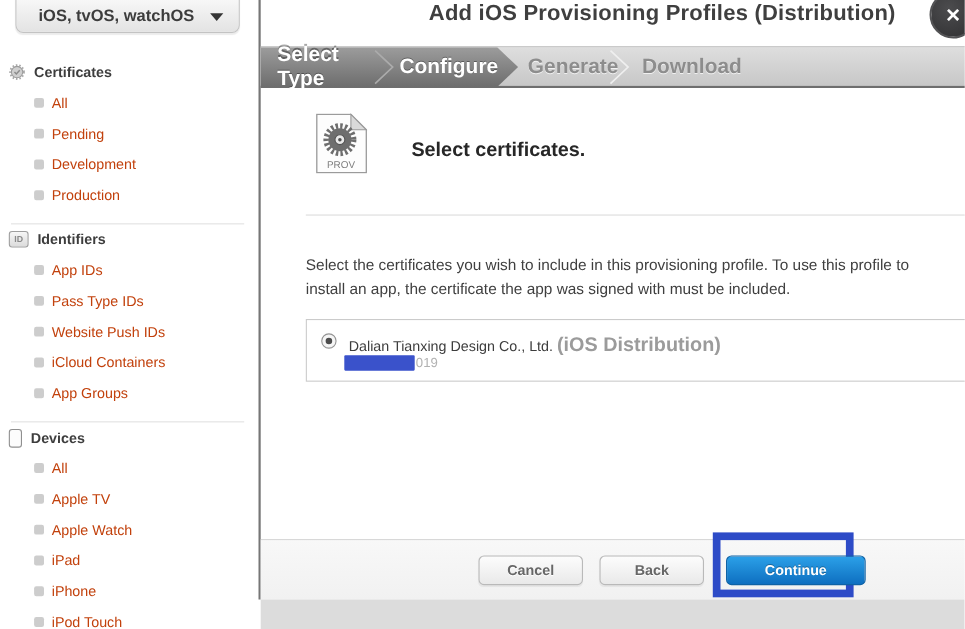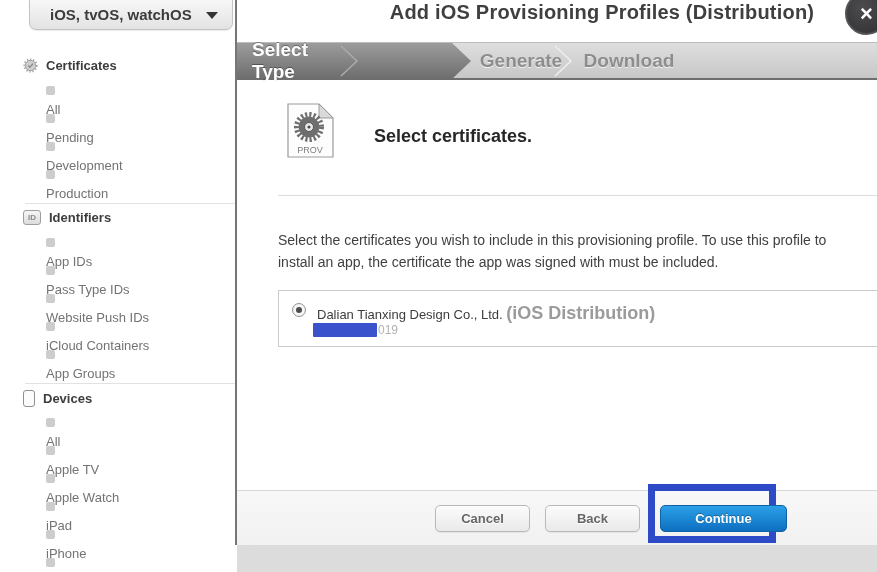--- a/index.html
+++ b/index.html
@@ -1,33 +1,33 @@
 <!DOCTYPE html>
 <html><head>
 <meta charset="utf-8">
 <style>
   * { margin:0; padding:0; box-sizing:border-box; }
   html,body { width:877px; height:572px; overflow:hidden; background:#fff;
               font-family:"Liberation Sans", sans-serif; position:relative; }
 
   
-  .sidebar { position:absolute; left:15px; top:0; width:235px; height:500px; background:#fff; }
+  .sidebar { position:absolute; left:0; top:0; width:235px; height:500px; background:#fff; }
   .platform-select { position:absolute; left:14px; top:-7px; width:204px; height:37px;
       border:1px solid #c3c3c3; border-radius:7px;
       background:linear-gradient(#fbfbfb,#e3e3e3);
       display:flex; align-items:center; padding:6px 14px 0 20px; cursor:pointer;
       box-shadow:0 1px 1px rgba(0,0,0,.08); }
   .platform-select .label { font-size:15px; font-weight:bold; color:#3c3c3c; flex:1; }
   .caret-down { width:0; height:0; border-left:6px solid transparent; border-right:6px solid transparent;
       border-top:7px solid #343434; margin-top:1px; }
 
   .section-header { position:absolute; left:8px; display:flex; align-items:center; gap:8px;
       font-size:13px; font-weight:bold; color:#3d3d3d; cursor:pointer; }
-  .side-item { position:absolute; left:31px; display:flex; align-items:flex-start; gap:7px;
-      font-size:13px; color:#737373; cursor:pointer;flex-direction:column; }
+  .side-item { position:absolute; left:31px; display:flex; align-items:center; gap:7px;
+      font-size:13px; color:#c2410c; cursor:pointer; }
   .bullet { width:9px; height:9px; background:#cdcdcd; border-radius:2px; flex:0 0 auto; }
   .side-divider { position:absolute; left:10px; width:212px; height:1px; background:#e2e2e2; }
 
   .cert-icon { width:15px; height:15px; flex:0 0 auto; }
   .id-icon { width:18px; height:15px; border:1px solid #9e9e9e; border-radius:3px;
       background:linear-gradient(#f6f6f6,#dcdcdc); color:#8a8a8a; font-size:8px; font-weight:bold;
       display:flex; align-items:center; justify-content:center; flex:0 0 auto; }
   .device-icon { width:12px; height:17px; border:1px solid #8f8f8f; border-radius:3px;
       background:#fcfcfc; flex:0 0 auto; }
 
@@ -194,20 +194,21 @@
         <linearGradient id="dark" x1="0" y1="0" x2="0" y2="1">
           <stop offset="0" stop-color="#9c9c9c"></stop>
             <stop offset="1" stop-color="#6d6d6d"></stop>
         </linearGradient>
       </defs>
       <path d="M0 0 L215 0 L234 18 L215 36 L0 36 Z" fill="url(#dark)"></path>
       <path d="M104 3 L120 18 L104 33" fill="none" stroke="#ababab" stroke-width="1.5"></path>
       <path d="M318 3 L334 18 L318 33" fill="none" stroke="#efefef" stroke-width="1.5"></path>
     </svg>
     <span class="step done step1">Select Type</span>
+    <span class="step done step2">Configure</span>
     <span class="step todo step3">Generate</span>
     <span class="step todo step4">Download</span>
   </div>
 
   <svg class="prov-icon" width="47" height="55" viewBox="0 0 47 55">
     <path d="M1 1 H32 L46 15 V54 H1 Z" fill="#fdfdfd" stroke="#9b9b9b" stroke-width="1.2"></path>
     <path d="M32 1 L46 15 H32 Z" fill="#dadada" stroke="#9b9b9b" stroke-width="1"></path>
     <circle cx="22" cy="24" r="12.5" fill="none" stroke="#6e6e6e" stroke-width="5" stroke-dasharray="2.2 2"></circle>
     <circle cx="22" cy="24" r="10.5" fill="#6e6e6e"></circle>
     <circle cx="22" cy="24" r="4.5" fill="#e9e9e9" stroke="#555" stroke-width="1"></circle>

